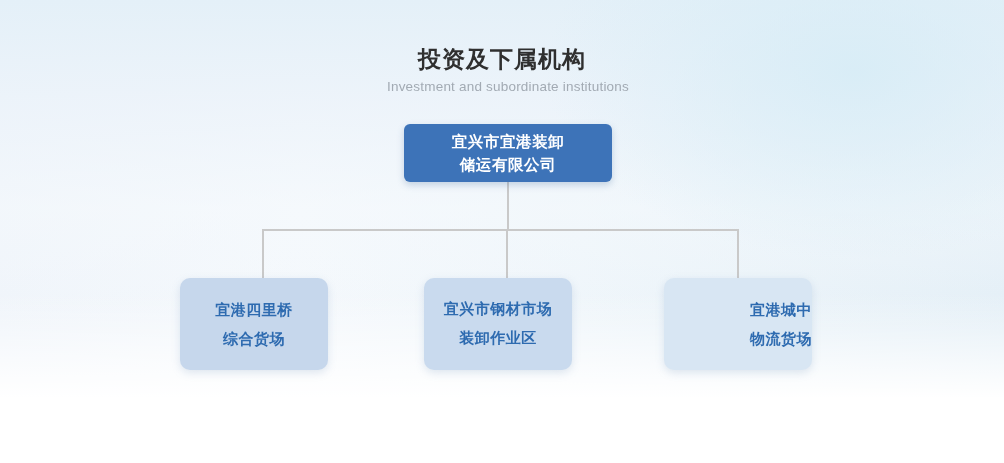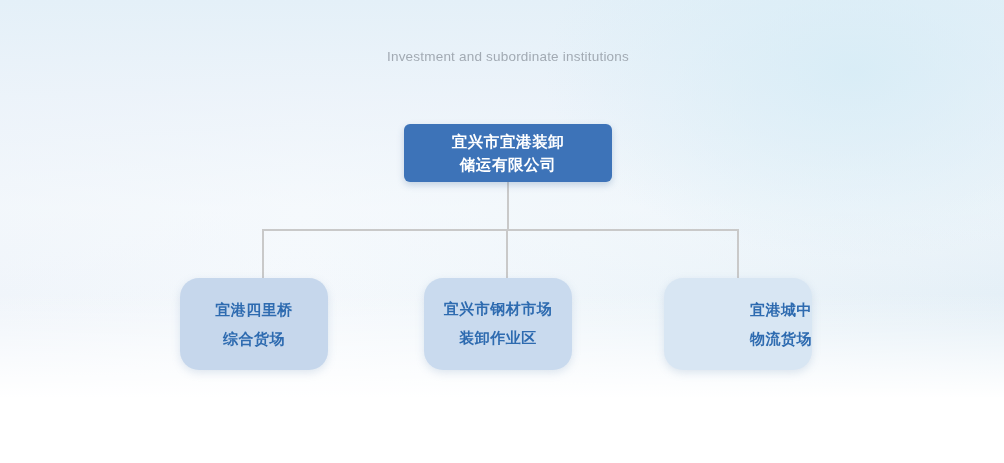--- a/index.html
+++ b/index.html
@@ -124,41 +124,42 @@
     font-size: 15.5px;
     font-weight: bold;
     line-height: 23px;
     letter-spacing: 0.6px;
   }
 
   .node-child {
     top: 278px;
     width: 148px;
     height: 92px;
-    border-radius: 19px;
+    border-radius: 10px;
     box-shadow: 0 3px 8px rgba(120,150,185,0.22);
   }
   .node-child .node-label {
     color: #2e6bb0;
     font-size: 15px;
     font-weight: bold;
     line-height: 29px;
     letter-spacing: 0.5px;
   }
 
   .node-child-1 { left: 180px; background: #c6d7ec; }
   .node-child-2 { left: 424px; background: #c9daee; font-family: Liberation Serif, serif; }
   .node-child-3 { left: 664px; background: #d8e6f3; justify-content: flex-end; }
 </style>
 </head>
 <body>
 
 <div id="org-page">
 
   <div class="heading">
+    <div class="title">投资及下属机构</div>
     <div class="subtitle">Investment and subordinate institutions</div>
   </div>
 
   <div class="connectors">
     <div class="conn conn-v-root"></div>
     <div class="conn conn-h-bus"></div>
     <div class="conn conn-v-c1"></div>
     <div class="conn conn-v-c2"></div>
     <div class="conn conn-v-c3"></div>
   </div>

